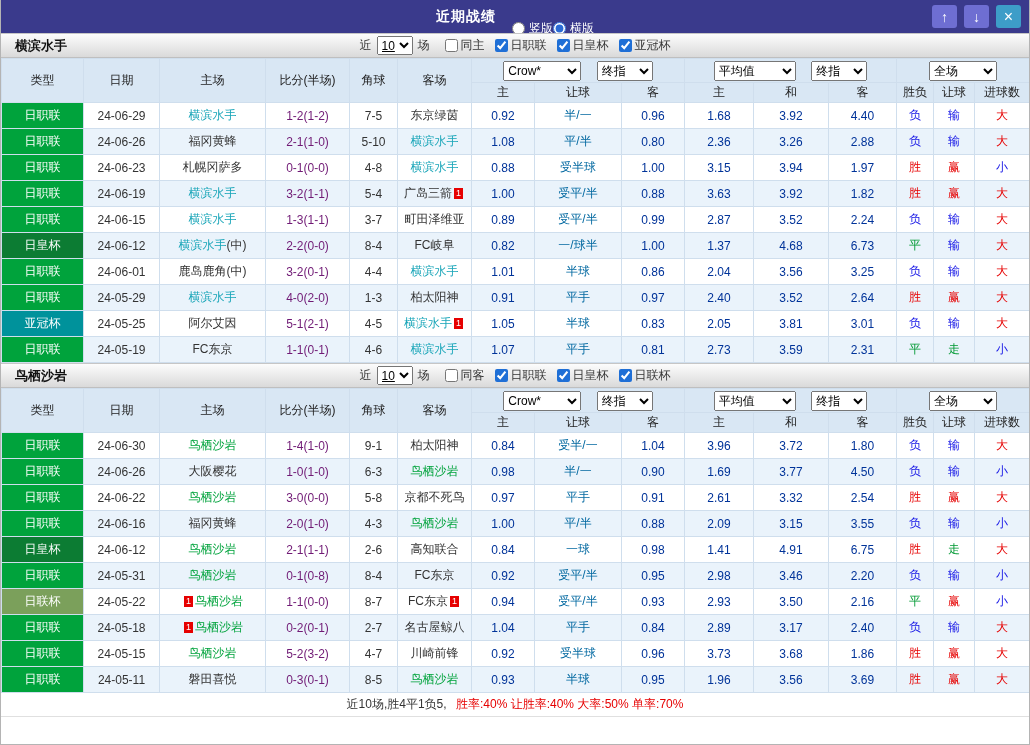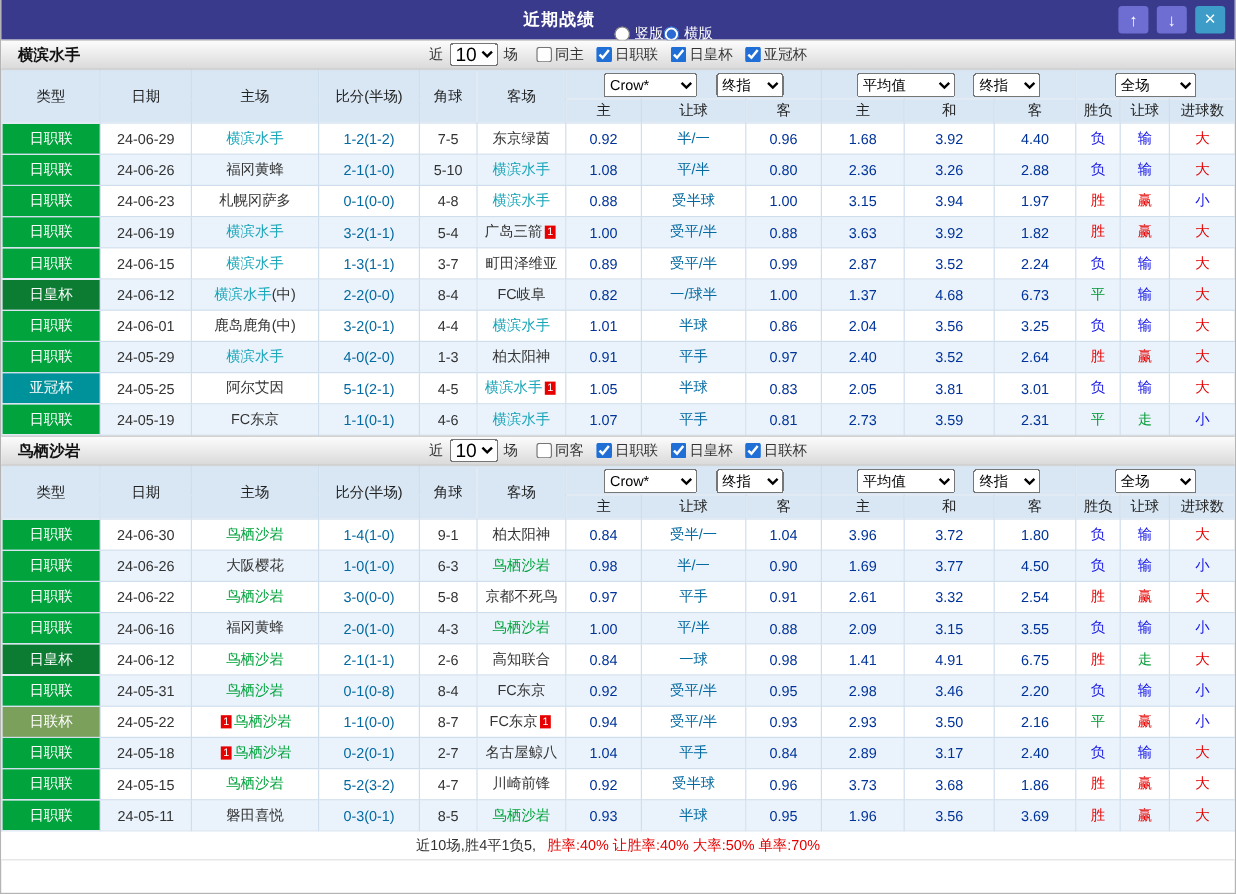--- a/index.html
+++ b/index.html
@@ -17,36 +17,36 @@
   .tb-buttons { position:absolute; right:8px; top:5px; display:flex; gap:7px; }
   .tb-btn { width:25px; height:23px; border:none; border-radius:3px; background:#6e6ed2; color:#fff;
             display:flex; align-items:center; justify-content:center; font-size:14px; line-height:1; cursor:pointer; padding:0; }
   .tb-btn.close { background:#3d9dc8; font-size:16px; }
 
   
   .section-bar { height:25px; background:linear-gradient(#fcfcfc,#dadada); border-top:1px solid #c6c6c6;
                  border-bottom:1px solid #bfbfbf; display:flex; align-items:center; position:relative; }
   .team-name { position:absolute; left:14px; font-weight:bold; font-size:13px; color:#111; }
   .filter { margin:0 auto; display:flex; align-items:center; gap:5px; }
-  .filter select { font-size:16px; height:19px; }
+  .filter select { font-size:12px; height:19px;text-decoration:underline; }
   .chk { display:inline-flex; align-items:center; gap:3px; margin-left:10px; cursor:pointer; }
   .chk input { margin:0; accent-color:#1f6fd6; width:13px; height:13px; }
 
   
   table { border-collapse:collapse; width:1028px; table-layout:fixed; }
   th,td { border:1px solid #cfdeed; text-align:center; padding:0 2px; white-space:nowrap; overflow:hidden; }
   thead th { background:#d9e7f4; font-weight:normal; color:#222; }
   thead tr.selrow th { height:24px; }
   thead tr.subrow th { height:20px; }
   .sel-cell select { font-size:12px; height:20px; margin:0 6px; }
   .sel-w1 { width:78px; } .sel-w2 { width:56px; } .sel-w3 { width:82px; } .sel-w4 { width:68px; }
   tbody td { height:26px; }
   tbody tr:nth-child(even) { background:#eaf3fb; }
   td.league { color:#fff; }
-  td.score { color:#0369a1; }
+  td.score { color:#701a75; }
   td.num { color:#003399; }
   td.hc { color:#0369a1; }
   .card { display:inline-block; background:#e60000; color:#fff; font-size:9px; line-height:11px;
           padding:0 2px; margin:0 2px; vertical-align:1px; }
 
   
   .summary { height:24px; line-height:23px; text-align:center; border-bottom:1px solid #e0e0e0; background:#fff; }
   .summary .rates { color:#e60000; margin-left:6px; }
 </style>
 </head>

